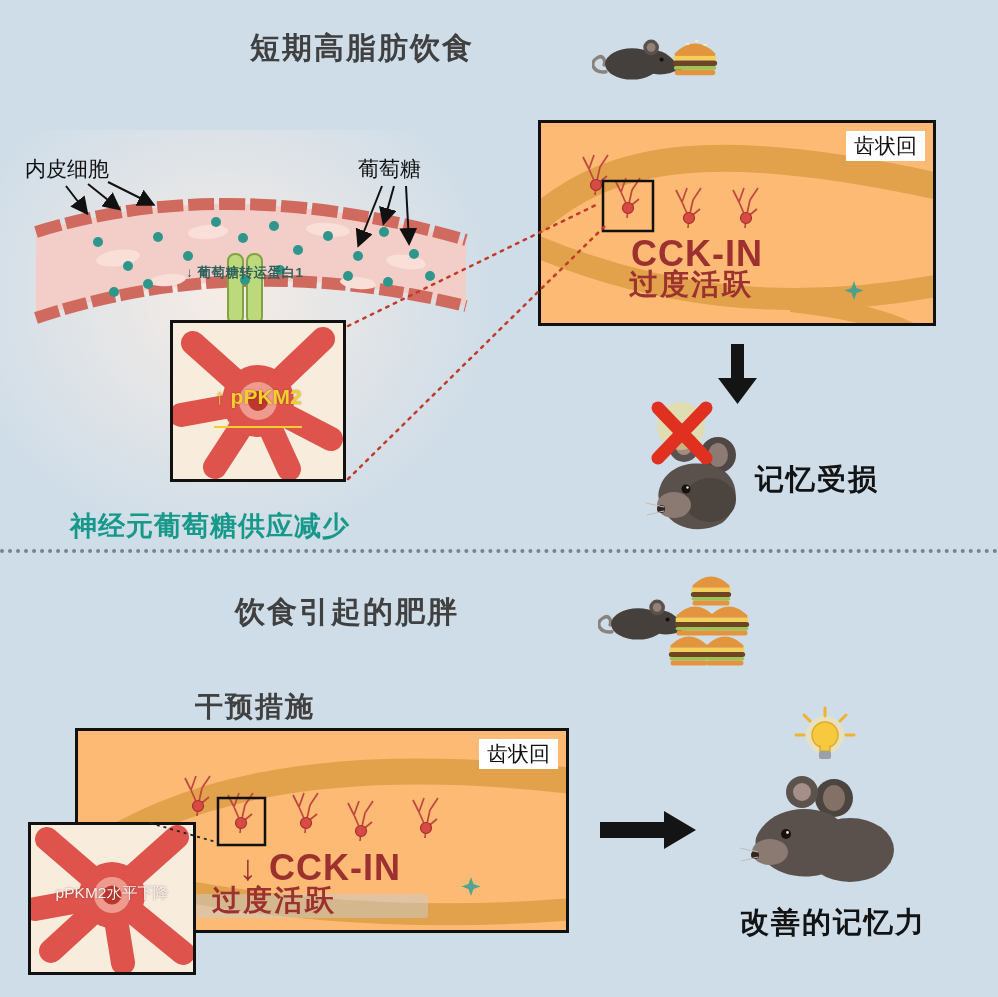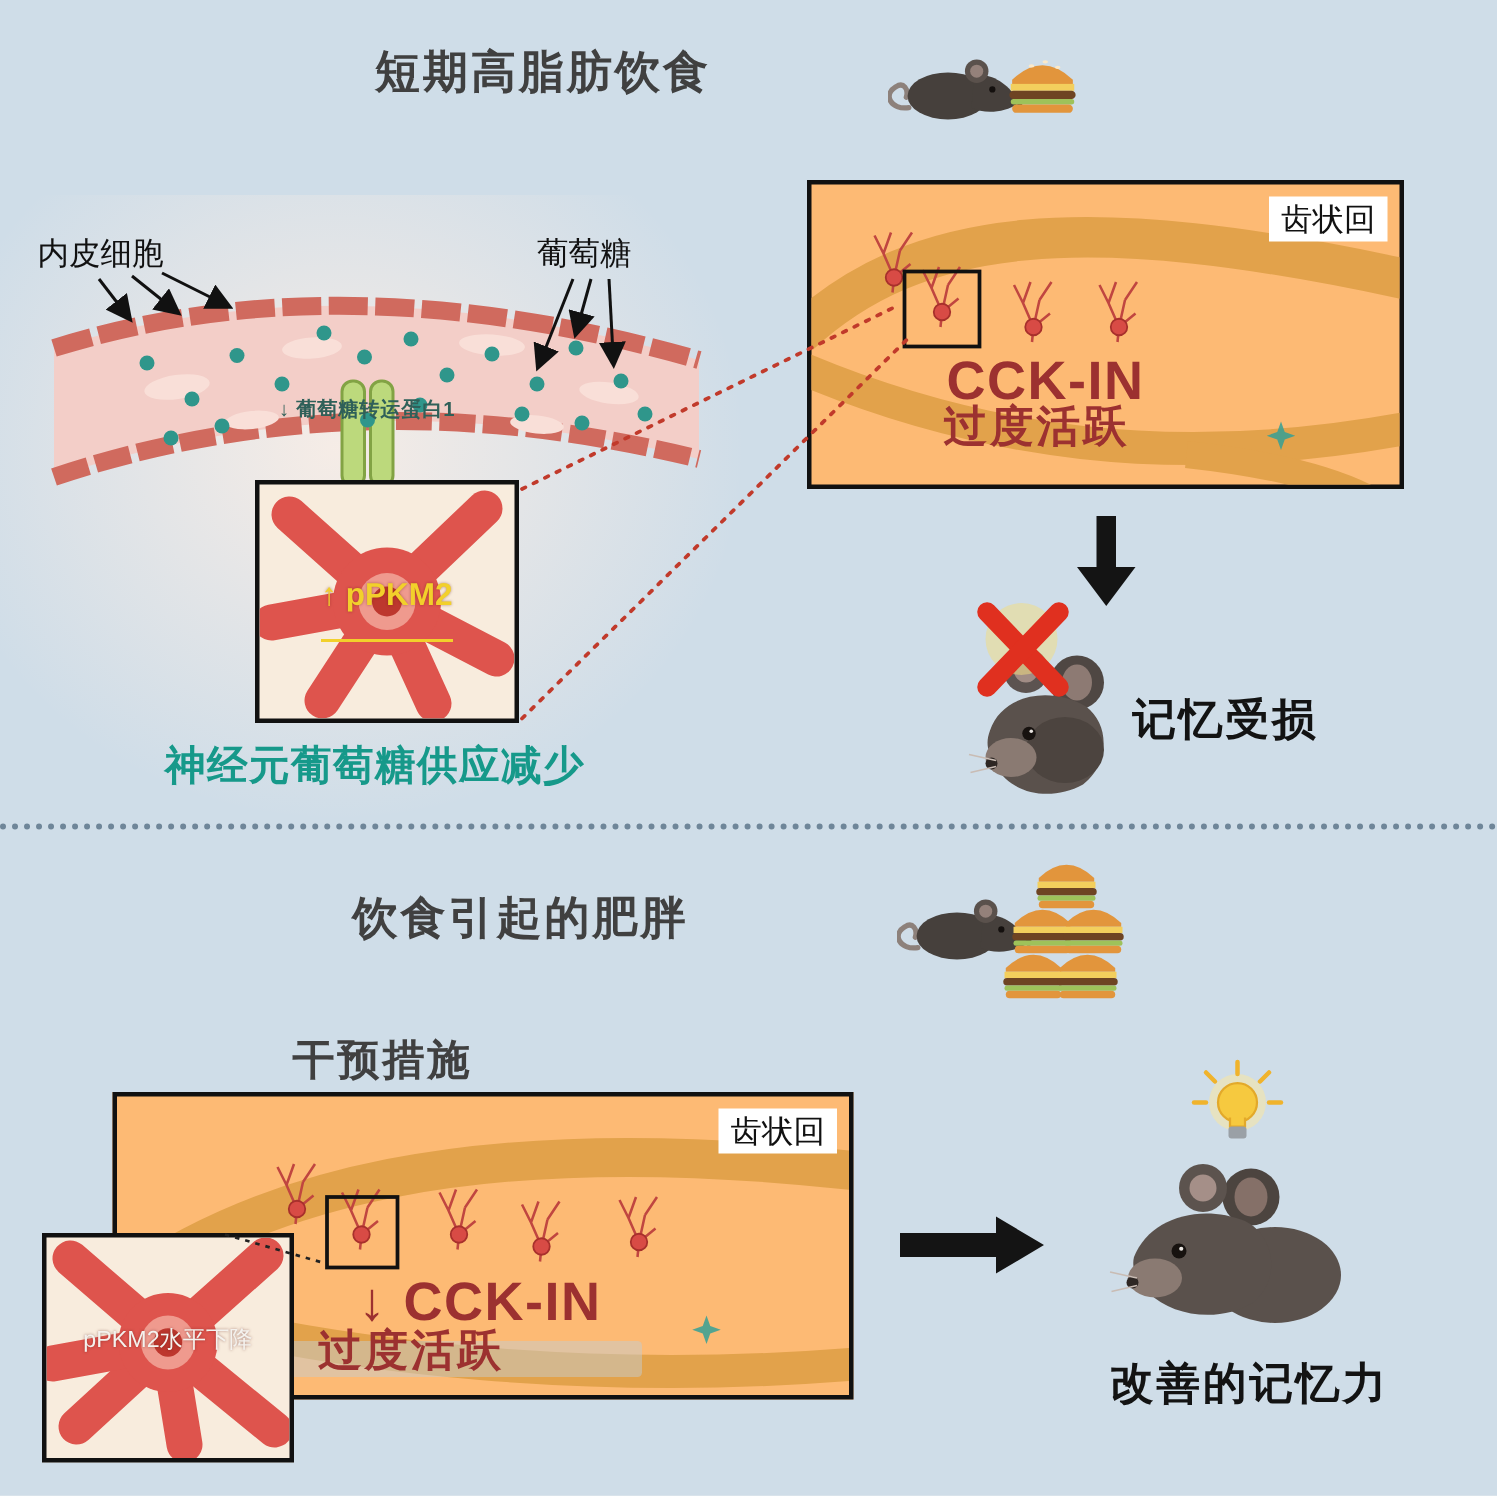--- a/index.html
+++ b/index.html
@@ -111,21 +111,21 @@
           <path d="M85,78 L42,144"></path>
           <path d="M85,78 L8,92"></path>
       </g>
       <circle cx="85" cy="78" r="36" fill="#de544d"></circle>
       <circle cx="85" cy="78" r="19" fill="#ef9a8e"></circle>
       <circle cx="85" cy="78" r="10" fill="#bd372e"></circle>
     </svg>
     <div class="ppkm2" style="top:62px;"><span>↑ pPKM2</span></div>
   </div>
 
-  <div class="abs teal-caption" style="left:70px;top:492px;margin-left:40px;">神经元葡萄糖供应减少</div>
+  <div class="abs teal-caption" style="left:70px;top:508px;">神经元葡萄糖供应减少</div>
 
   <div class="abs bordered-box" style="left:538px;top:120px;width:398px;height:206px;">
     <svg width="100%" height="100%" viewBox="0 0 392 200" style="position:absolute;left:0;top:0;">
       <defs>
         <g id="nrnA">
           <path d="M0,0 L-7,-16 M-7,-16 L-13,-28 M-7,-16 L-2,-30 M0,0 L4,-18 M4,-18 L12,-30 M0,0 L11,-9 M0,0 L-1,10" stroke="#c04640" stroke-width="1.7" fill="none"></path>
           <circle r="5.5" fill="#d84b45" stroke="#a8302c" stroke-width="1.2"></circle>
         </g>
       </defs>
       <path d="M-8,100 C70,28 180,16 400,64" fill="none" stroke="#e2a24b" stroke-width="27"></path>

